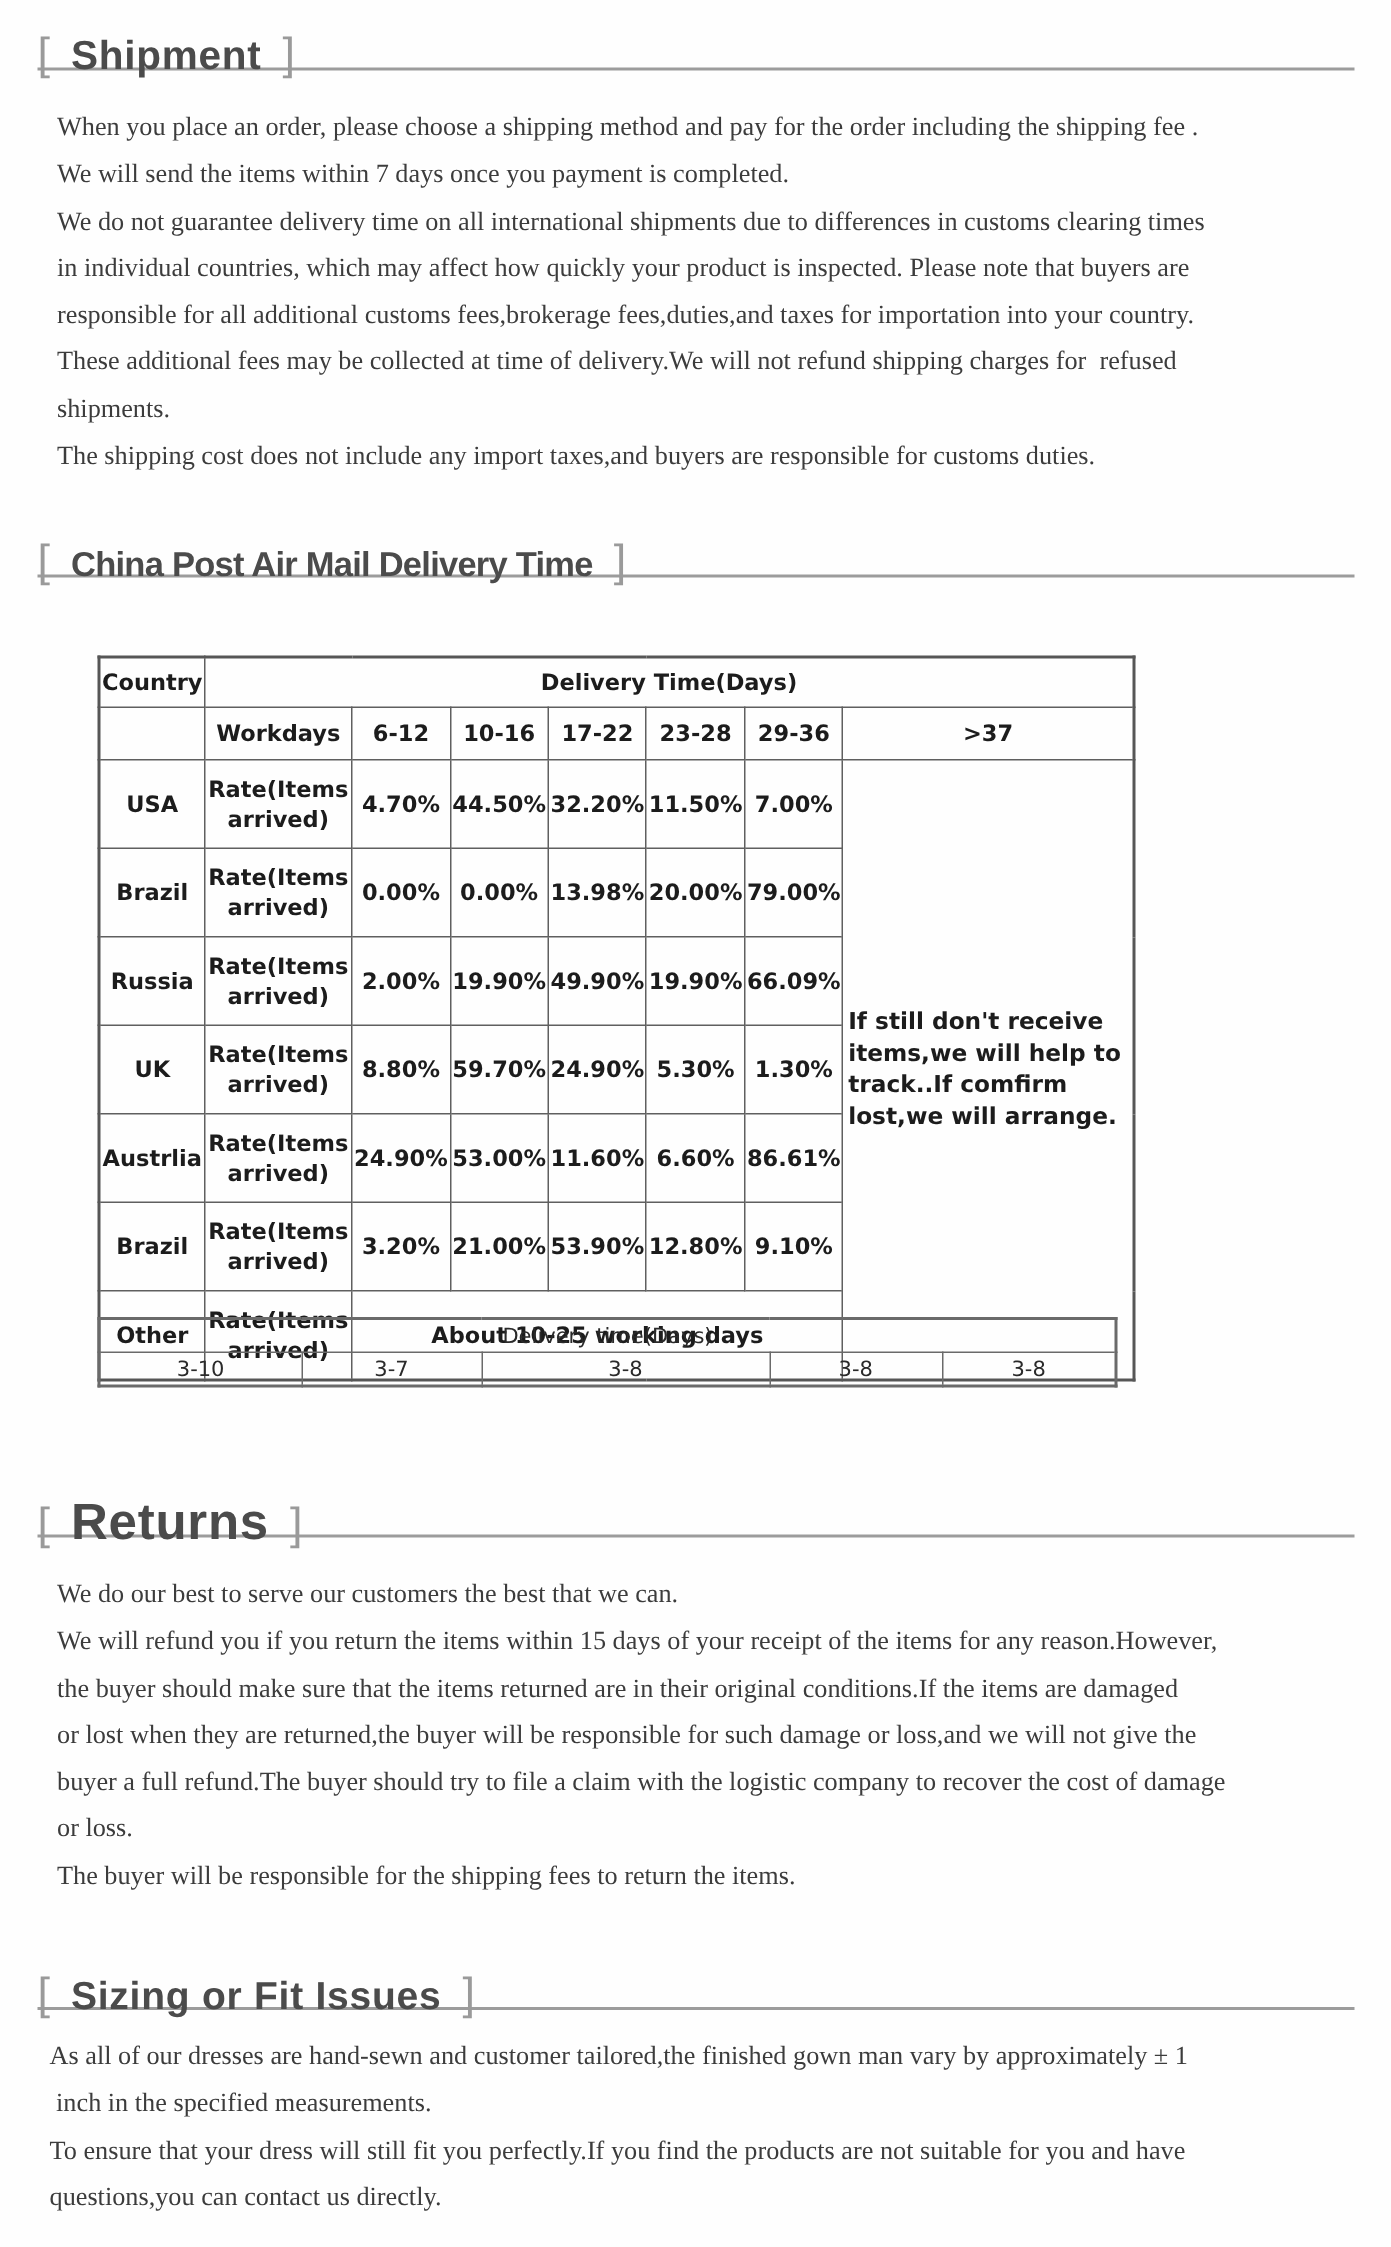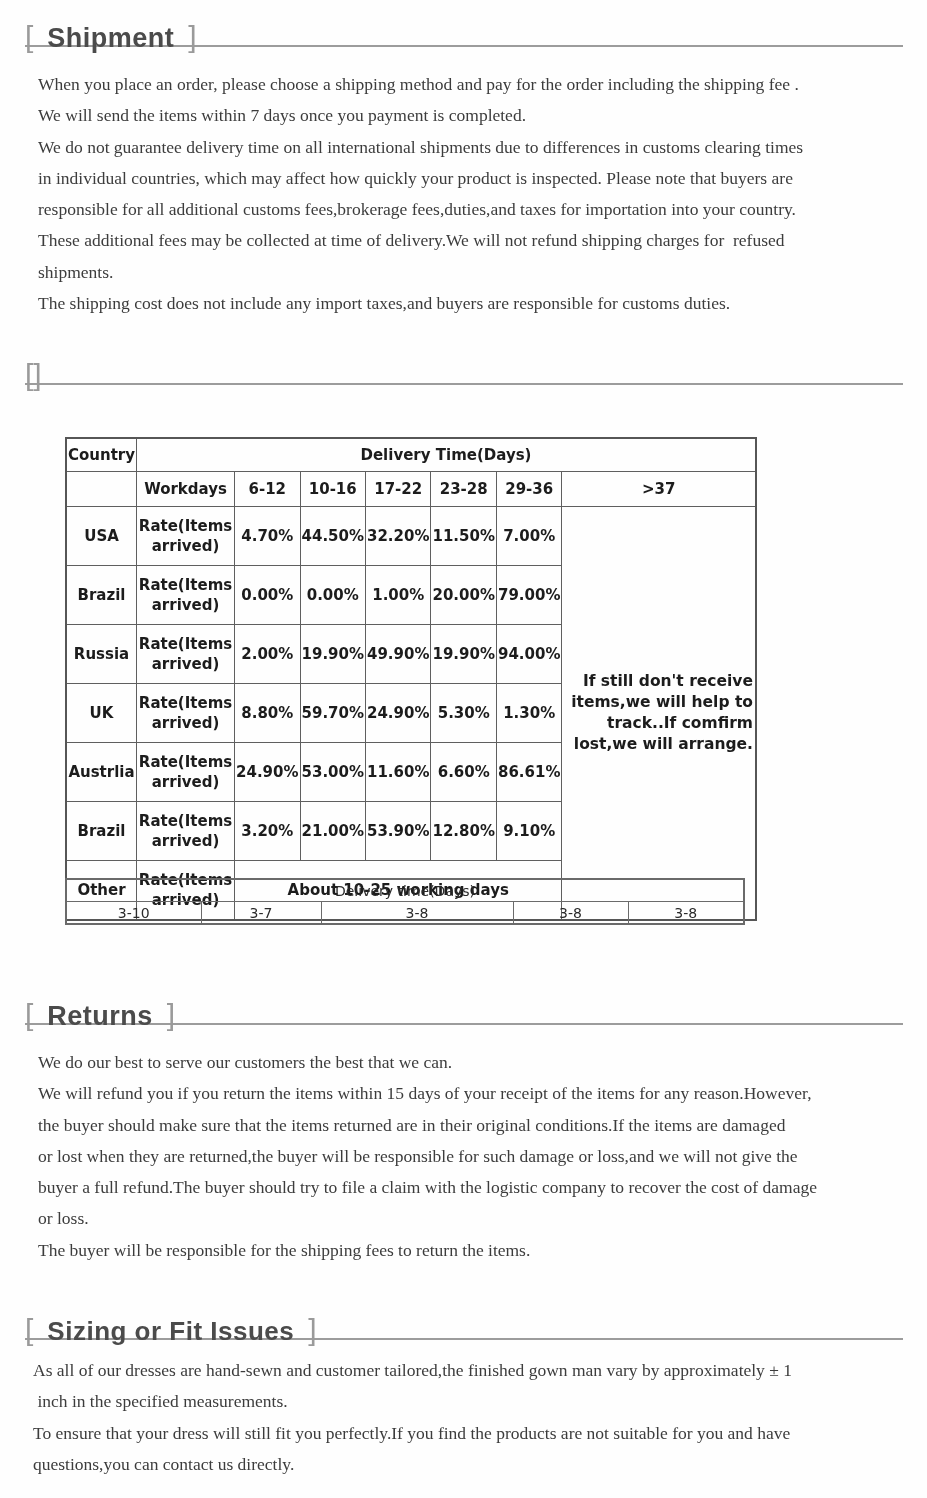--- a/index.html
+++ b/index.html
@@ -27,21 +27,21 @@
     font-family: "Liberation Sans", sans-serif;
     font-size: 30px; font-weight: 300; color: #9a9a9a; line-height: 38px;
   }
   .sec-title {
     font-family: "Liberation Sans", sans-serif;
     font-weight: bold; color: #4b4b4b; line-height: 38px;
     margin: 0 14px 0 14px; letter-spacing: 0.5px; text-align: right;
   }
   .title-shipment { font-size: 27px; }
   .title-chinapost { font-size: 23px; letter-spacing: -0.5px; }
-  .title-returns { font-size: 27px; }
+  .title-returns { font-size: 34px; }
   .title-sizing { font-size: 26px; }
 
   
   .body-text {
     position: absolute; left: 38px; margin: 0;
     font-size: 17.5px; line-height: 31.3px;
     white-space: pre; color: #3c3c3c;
   }
 
   
@@ -51,21 +51,21 @@
     font-family: "DejaVu Sans", sans-serif;
     font-weight: bold; color: #1c1c1c;
     border: 2px solid #565656;
   }
   .t1 td {
     border: 1px solid #5f5f5f; text-align: center; vertical-align: middle;
     font-size: 15px; padding: 4px 1px; overflow: hidden;
   }
   .t1 .rate-cell { white-space: pre-line; line-height: 20px; }
   .t1 .note-cell {
-    text-align: right; vertical-align: middle; padding: 2px 2px 2px 3px;
+    text-align: left; vertical-align: middle; padding: 2px 2px 2px 3px;
     font-size: 15.5px; line-height: 21px;
   }
   .t1 .hdr-row1 td { height: 24px; }
   .t1 .hdr-row2 td { height: 26px; }
   .t1 .data-row td { height: 50px; }
 
   
   .t2 {
     position: absolute; left: 65px; top: 878px;
     border-collapse: collapse; table-layout: fixed;
@@ -97,20 +97,21 @@
 in individual countries, which may affect how quickly your product is inspected. Please note that buyers are
 responsible for all additional customs fees,brokerage fees,duties,and taxes for importation into your country.
 These additional fees may be collected at time of delivery.We will not refund shipping charges for  refused
 shipments.
 The shipping cost does not include any import taxes,and buyers are responsible for customs duties.</p>
 
   <div class="sec-header" style="top:356px">
     <div class="header-rule"></div>
     <div class="header-inner">
       <span class="bracket">[</span>
+      <h2 class="sec-title title-chinapost">China Post Air Mail Delivery Time</h2>
       <span class="bracket">]</span>
     </div>
   </div>
 
   <table class="t1">
     <colgroup>
       <col style="width:66px">
         <col style="width:98px">
         <col style="width:64px">
         <col style="width:64px">
@@ -144,33 +145,33 @@
       <td>11.50%</td>
       <td>7.00%</td>
       <td class="note-cell" rowspan="7">If still don't receive items,we will help to track..If comfirm lost,we will arrange.</td>
     </tr>
     <tr class="data-row">
       <td>Brazil</td>
       <td class="rate-cell">Rate(Items
 arrived)</td>
       <td>0.00%</td>
       <td>0.00%</td>
-      <td>1.00%</td>
+      <td>13.98%</td>
       <td>20.00%</td>
       <td>79.00%</td>
     </tr>
     <tr class="data-row">
       <td>Russia</td>
       <td class="rate-cell">Rate(Items
 arrived)</td>
       <td>2.00%</td>
       <td>19.90%</td>
       <td>49.90%</td>
       <td>19.90%</td>
-      <td>94.00%</td>
+      <td>66.09%</td>
     </tr>
     <tr class="data-row">
       <td>UK</td>
       <td class="rate-cell">Rate(Items
 arrived)</td>
       <td>8.80%</td>
       <td>59.70%</td>
       <td>24.90%</td>
       <td>5.30%</td>
       <td>1.30%</td>

